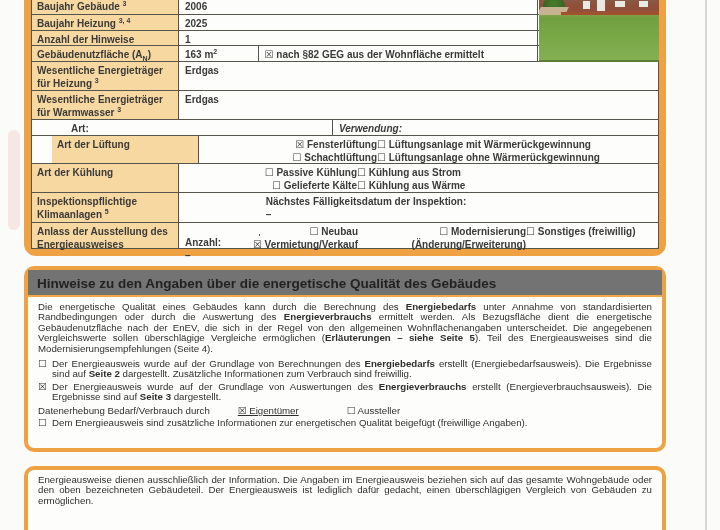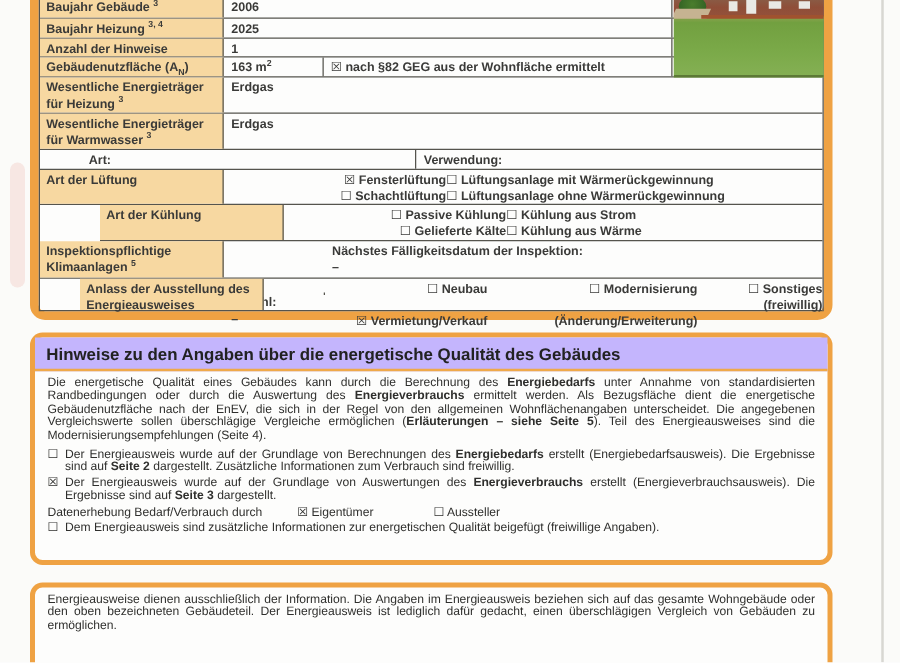--- a/index.html
+++ b/index.html
@@ -34,29 +34,29 @@
     background:linear-gradient(180deg,#8a5a44 0px,#8f4e38 6px,#93503a 12px,#8aa24d 14px,#72a040 18px,#7aa948 40px,#85b054 62px); }
   .photo .win { position:absolute; background:#e9e9e4; }
   .photo .bush { position:absolute; left:4px; top:-3px; width:22px; height:16px; border-radius:50%;
     background:radial-gradient(circle at 50% 40%, #4a7d2d, #2e5c22); }
   .photo .path { position:absolute; left:0; top:7px; width:28px; height:8px; background:#c6b391; transform:skewX(-25deg); }
   .photo .walk { position:absolute; left:22px; top:12px; width:98px; height:3px; background:#a0522f; }
   .photo .hedge { position:absolute; left:0; bottom:0; width:100%; height:2px; background:#5d7a36; }
 
   
   .box-hint { border-width:4px; border-radius:10px; }
-  .hint-head { background:#c4b5fd; border-bottom:2px solid #efa94a; padding:6px 9px 4px 9px;
+  .hint-head { background:#737373; border-bottom:2px solid #efa94a; padding:6px 9px 4px 9px;
     font-size:13.5px; font-weight:bold; color:#222; }
   .hint-body { padding:5px 10px 0 10px; font-size:9.7px; line-height:10.4px; color:#2f2f2d; text-align:justify; }
   .hint-body p { text-align:justify; }
   .ckitem { display:flex; margin-top:2px; }
   .ckbox  { width:14px; flex:none; }
   .cktext { flex:1; text-align:justify; }
   .daten-row { display:flex; margin-top:3px; }
-  .daten-row .d2 { margin-left:28px; }
+  .daten-row .d2 { margin-left:28px;text-decoration:underline; }
   .daten-row .d3 { margin-left:48px; }
   .sec2 { left:24px; top:266px; width:642px; height:186px; }
   .sec3 { left:24px; top:466px; width:642px; height:110px; }
 </style>
 </head>
 <body>
 
 <div class="page">
 
   <div class="box box-table">
@@ -92,38 +92,38 @@
         <div class="tcell" style="width:481px;">Erdgas</div>
       </div>
 
       <div class="trow" style="height:29px;">
         <div class="tlabel">Wesentliche Energieträger für Warmwasser <sup>3</sup></div>
         <div class="tcell" style="width:481px;">Erdgas</div>
       </div>
 
       <div class="trow" style="height:16px;">
         <div class="tcell bdr" style="width:268px;margin-left:33px;">Art:</div>
-        <div class="tcell" style="width:213px;">Verwendung:</div>
-      </div>
-
-      <div class="trow" style="height:28px;">
+        <div class="tcell" style="width:213px;font-style:italic;">Verwendung:</div>
+      </div>
+
+      <div class="trow" style="height:28px;padding-left:20px;">
         <div class="tlabel">Art der Lüftung</div>
         <div class="tcell" style="width:481px;">
           <div class="cline">
             <span class="copt1">☒ Fensterlüftung</span>
             <span>☐ Lüftungsanlage mit Wärmerückgewinnung</span>
           </div>
           <div class="cline">
             <span class="copt1">☐ Schachtlüftung</span>
             <span>☐ Lüftungsanlage ohne Wärmerückgewinnung</span>
           </div>
         </div>
       </div>
 
-      <div class="trow" style="height:29px;margin-left:48px;">
+      <div class="trow" style="height:29px;">
         <div class="tlabel">Art der Kühlung</div>
         <div class="tcell" style="width:481px;">
           <div class="cline">
             <span class="copt1">☐ Passive Kühlung</span>
             <span>☐ Kühlung aus Strom</span>
           </div>
           <div class="cline">
             <span class="copt1">☐ Gelieferte Kälte</span>
             <span>☐ Kühlung aus Wärme</span>
           </div>
@@ -135,21 +135,21 @@
         <div class="tcell bdr" style="width:81px;margin-top:41px;">
           <div>Anzahl:</div>
           <div>–</div>
         </div>
         <div class="tcell" style="width:400px;">
           <div>Nächstes Fälligkeitsdatum der Inspektion:</div>
           <div>–</div>
         </div>
       </div>
 
-      <div class="trow" style="height:26px;padding-left:32px;">
+      <div class="trow" style="height:26px;">
         <div class="tlabel">Anlass der Ausstellung des Energieausweises</div>
         <div class="tcell" style="width:481px;">
           <div class="cline">
             <span class="acol1">☐ Neubau</span>
             <span class="acol2">☐ Modernisierung</span>
             <span>☐ Sonstiges (freiwillig)</span>
           </div>
           <div class="cline">
             <span class="acol1">☒ Vermietung/Verkauf</span>
             <span class="acol2">(Änderung/Erweiterung)</span>

